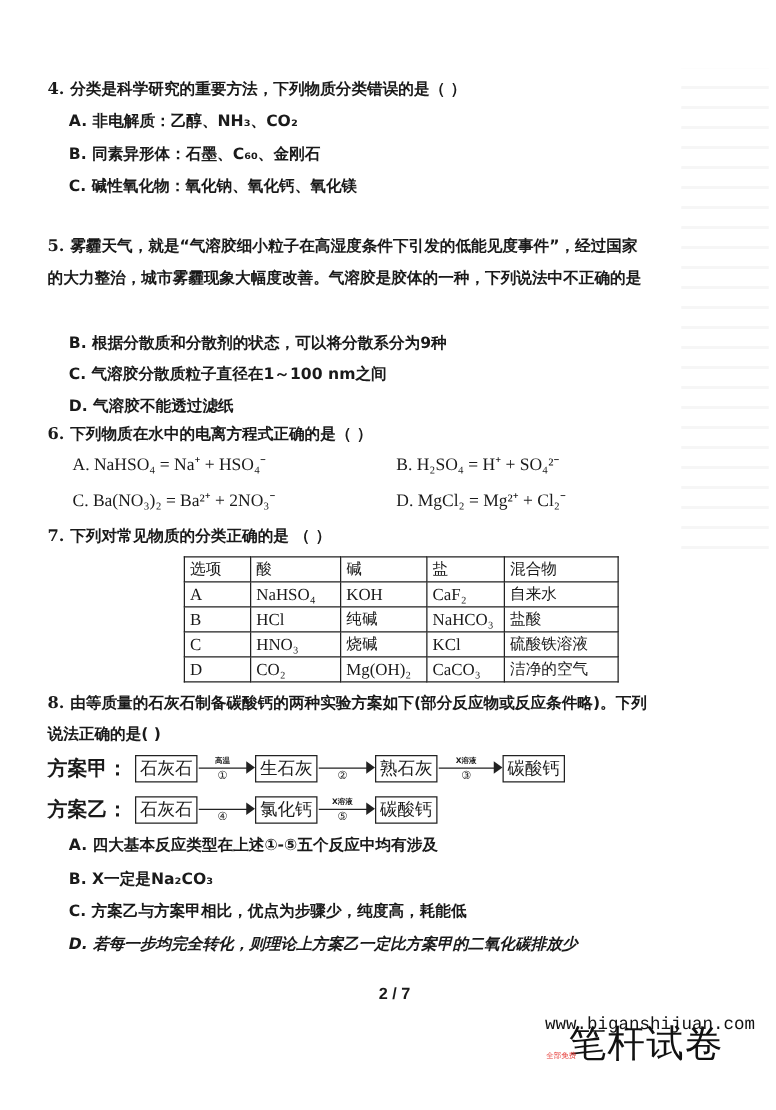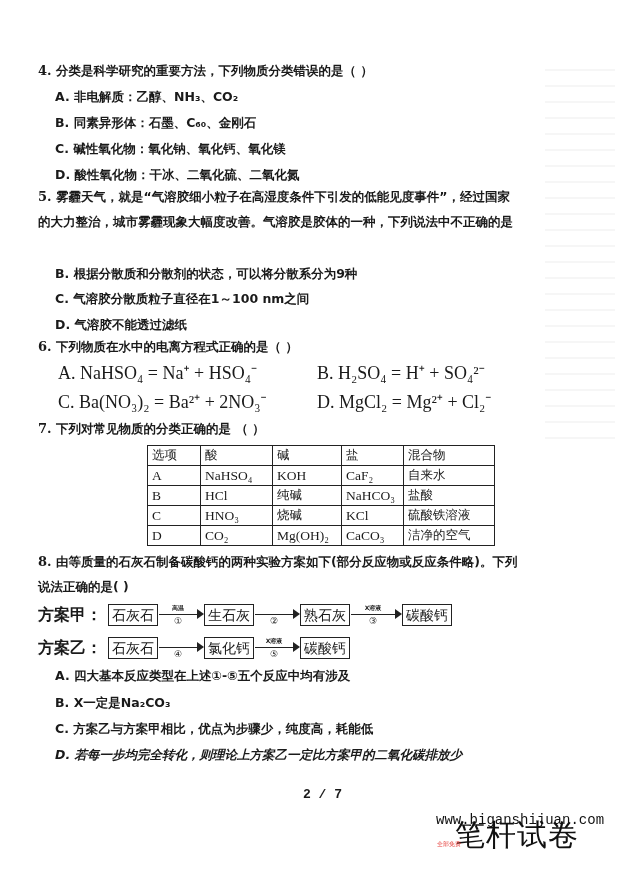--- a/index.html
+++ b/index.html
@@ -4,39 +4,39 @@
 <style>
   html, body { margin: 0; padding: 0; }
   body {
     width: 621px; height: 888px; background: #ffffff; position: relative; overflow: hidden;
     font-family: "DejaVu Serif", "Liberation Serif", serif; color: #1a1a1a;
   }
   .page { position: absolute; left: 0; top: 0; width: 588px; height: 888px; }
   .line { position: absolute; white-space: nowrap; font-size: 13px; line-height: 16px; }
   .q { font-weight: bold; }
   .qtext { font-family: "DejaVu Sans", sans-serif; font-weight: bold; font-size: 12.5px; }
-  .chem { font-family: "Liberation Serif", serif; font-weight: normal; font-size: 18px; }
+  .chem { font-family: "Liberation Serif", serif; font-weight: normal; font-size: 14px; }
   table.cls {
     position: absolute; left: 147px; top: 445px; border-collapse: collapse;
     font-size: 12.5px; font-family: "DejaVu Sans", sans-serif;
   }
   table.cls td {
     border: 1.5px solid #222; height: 19px; padding: 0 4px; vertical-align: middle; white-space: nowrap;
   }
   table.cls td.chem { font-family: "Liberation Serif", serif; font-size: 13.5px; }
   .flow { position: absolute; display: flex; align-items: center; font-family: "DejaVu Sans", sans-serif; }
   .flow .label { font-weight: bold; font-size: 16px; margin-right: 6px; }
   .box { border: 1.5px solid #222; padding: 1px 3px; font-size: 14px; line-height: 18px; }
   .arrow { position: relative; width: 46px; height: 24px; }
   .arrow .shaft { position: absolute; left: 1px; right: 6px; top: 11px; border-top: 1.2px solid #222; }
   .arrow .head { position: absolute; right: 0; top: 6px; width: 0; height: 0;
     border-left: 7px solid #222; border-top: 5px solid transparent; border-bottom: 5px solid transparent; }
   .arrow .over { position: absolute; left: 0; right: 6px; top: 1px; text-align: center; font-size: 6px; font-weight: bold; }
   .arrow .under { position: absolute; left: 0; right: 6px; top: 13px; text-align: center; font-size: 9px; }
-  .pagenum { position: absolute; left: 303px; top: 787px; font-weight: bold; font-size: 13px; font-family: Liberation Mono, monospace; }
+  .pagenum { position: absolute; left: 303px; top: 787px; font-weight: bold; font-size: 13px; font-family: Liberation Sans, sans-serif; }
   .wm-title { position: absolute; left: 455px; top: 815px; font-size: 30px; font-family: "DejaVu Sans", sans-serif; letter-spacing: 1px; color: #111; text-align: center; }
   .wm-free { position: absolute; left: 437px; top: 840px; font-size: 6px; color: #e53935; font-family: "DejaVu Sans", sans-serif; }
   .wm-url { position: absolute; left: 436px; top: 812px; font-size: 14px; font-family: "Liberation Mono", monospace; color: #111; }
   .noise { position: absolute; left: 545px; top: 55px; width: 70px; height: 390px;
     background: repeating-linear-gradient(180deg, rgba(0,0,0,0) 0 14px, rgba(0,0,0,0.06) 14px 16px); opacity: .6; }
 </style>
 </head>
 <body>
 
 <div class="page">
@@ -51,24 +51,20 @@
     <span>同素异形体：石墨、C₆₀、金刚石</span>
   </div>
   <div class="line qtext" style="left:55px;top:89px;">
     <span>A.</span>
     <span>非电解质：乙醇、NH₃、CO₂</span>
   </div>
   <div class="line qtext" style="left:55px;top:141px;">
     <span>C.</span>
     <span>碱性氧化物：氧化钠、氧化钙、氧化镁</span>
   </div>
-  <div class="line qtext" style="left:55px;top:167px;">
-    <span>D.</span>
-    <span>酸性氧化物：干冰、二氧化硫、二氧化氮</span>
-  </div>
 
   <div class="line q" style="left:38px;top:189px;">
     <span>5.</span>
     <span class="qtext">雾霾天气，就是“气溶胶细小粒子在高湿度条件下引发的低能见度事件”，经过国家</span>
   </div>
   <div class="line qtext" style="left:38px;top:214px;">的大力整治，城市雾霾现象大幅度改善。气溶胶是胶体的一种，下列说法中不正确的是</div>
   <div class="line qtext" style="left:55px;top:266px;">
     <span>B.</span>
     <span>根据分散质和分散剂的状态，可以将分散系分为9种</span>
   </div>

